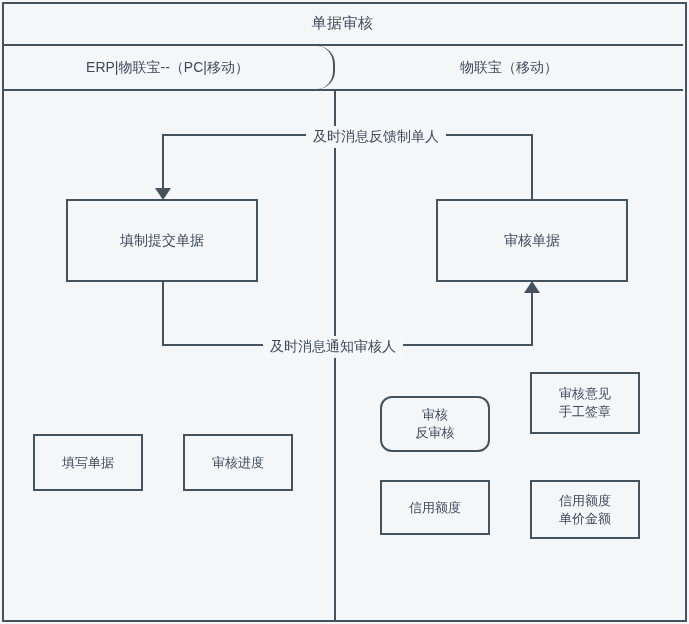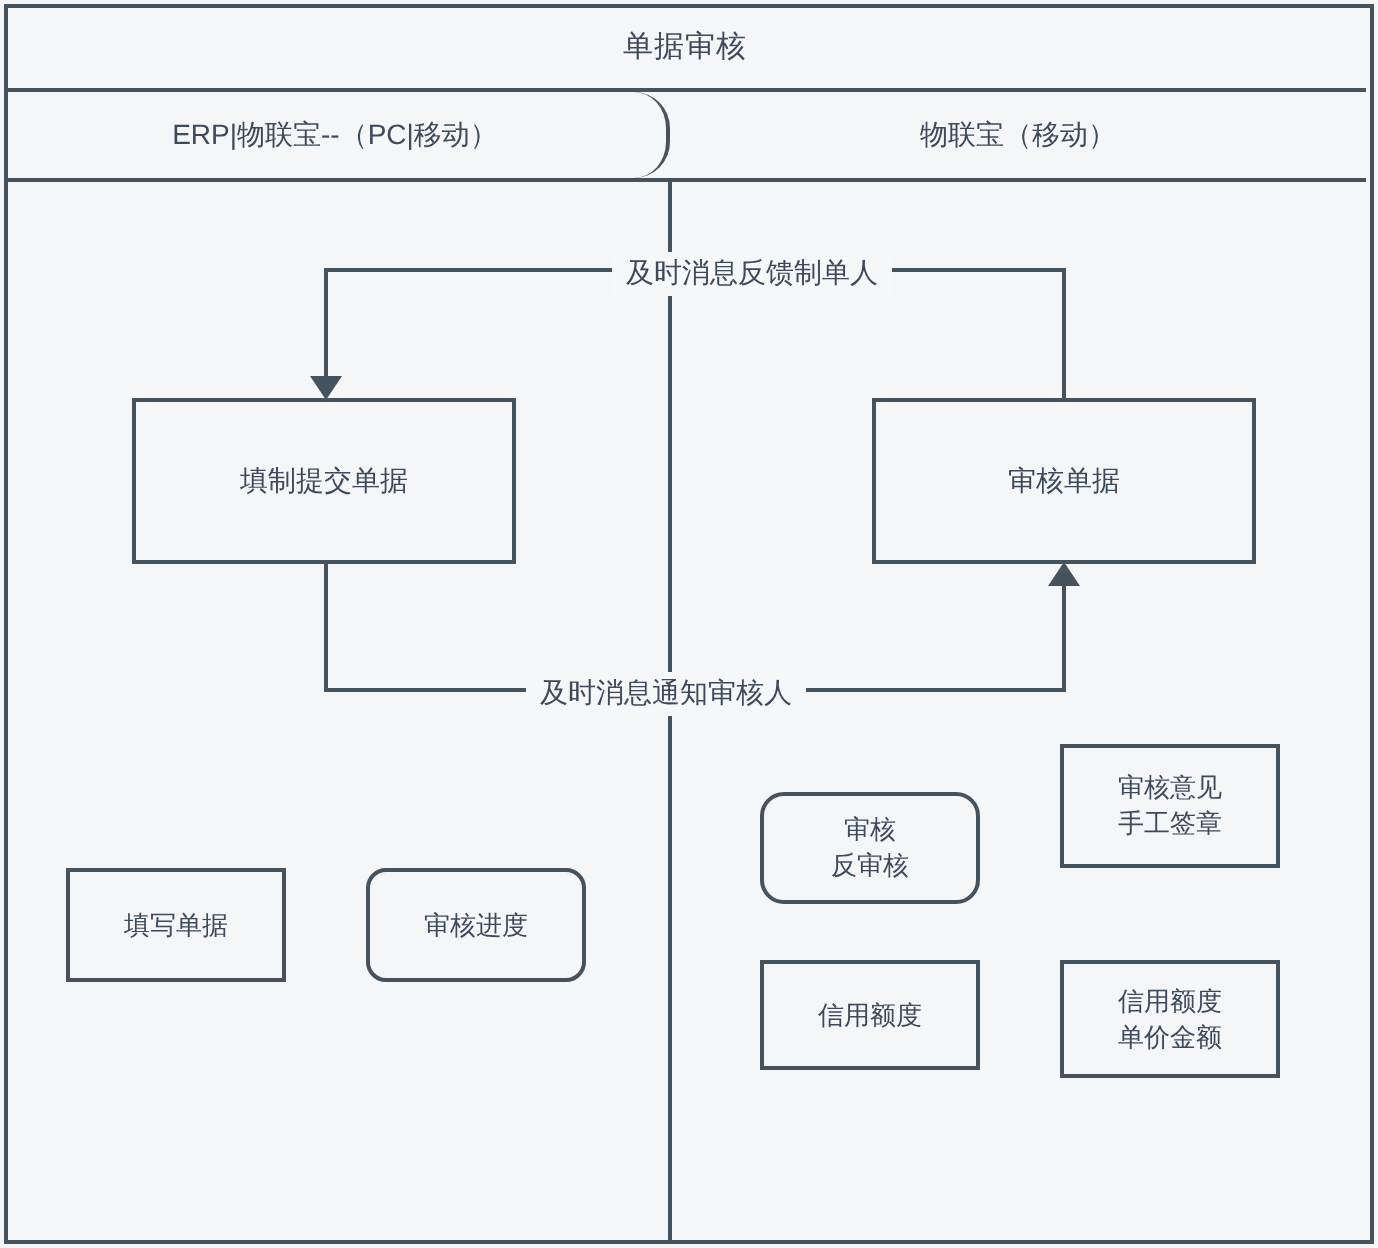--- a/index.html
+++ b/index.html
@@ -99,21 +99,21 @@
   }
   .node .txt { display: block; white-space: pre-line; }
 
   .node-main { font-size: 14px; text-align: center; }
   .node-chip { font-size: 13px; }
 
   #node-fill   { left: 66px;  top: 199px; width: 192px; height: 83px; }
   #node-review { left: 436px; top: 199px; width: 192px; height: 83px; }
 
   #node-write-doc    { left: 33px;  top: 434px; width: 110px; height: 57px; }
-  #node-audit-prog   { left: 183px; top: 434px; width: 110px; height: 57px; border-radius: 10px; }
+  #node-audit-prog   { left: 183px; top: 434px; width: 110px; height: 57px; }
 
   #node-audit-unaudit { left: 380px; top: 396px; width: 110px; height: 56px; border-radius: 12px; }
   #node-opinion-sign  { left: 530px; top: 372px; width: 110px; height: 62px; }
   #node-modify-doc    { left: 380px; top: 480px; width: 110px; height: 55px; }
   #node-credit-amount { left: 530px; top: 480px; width: 110px; height: 59px; }
 
   
   .seg {
     position: absolute;
     background: #45535e;

